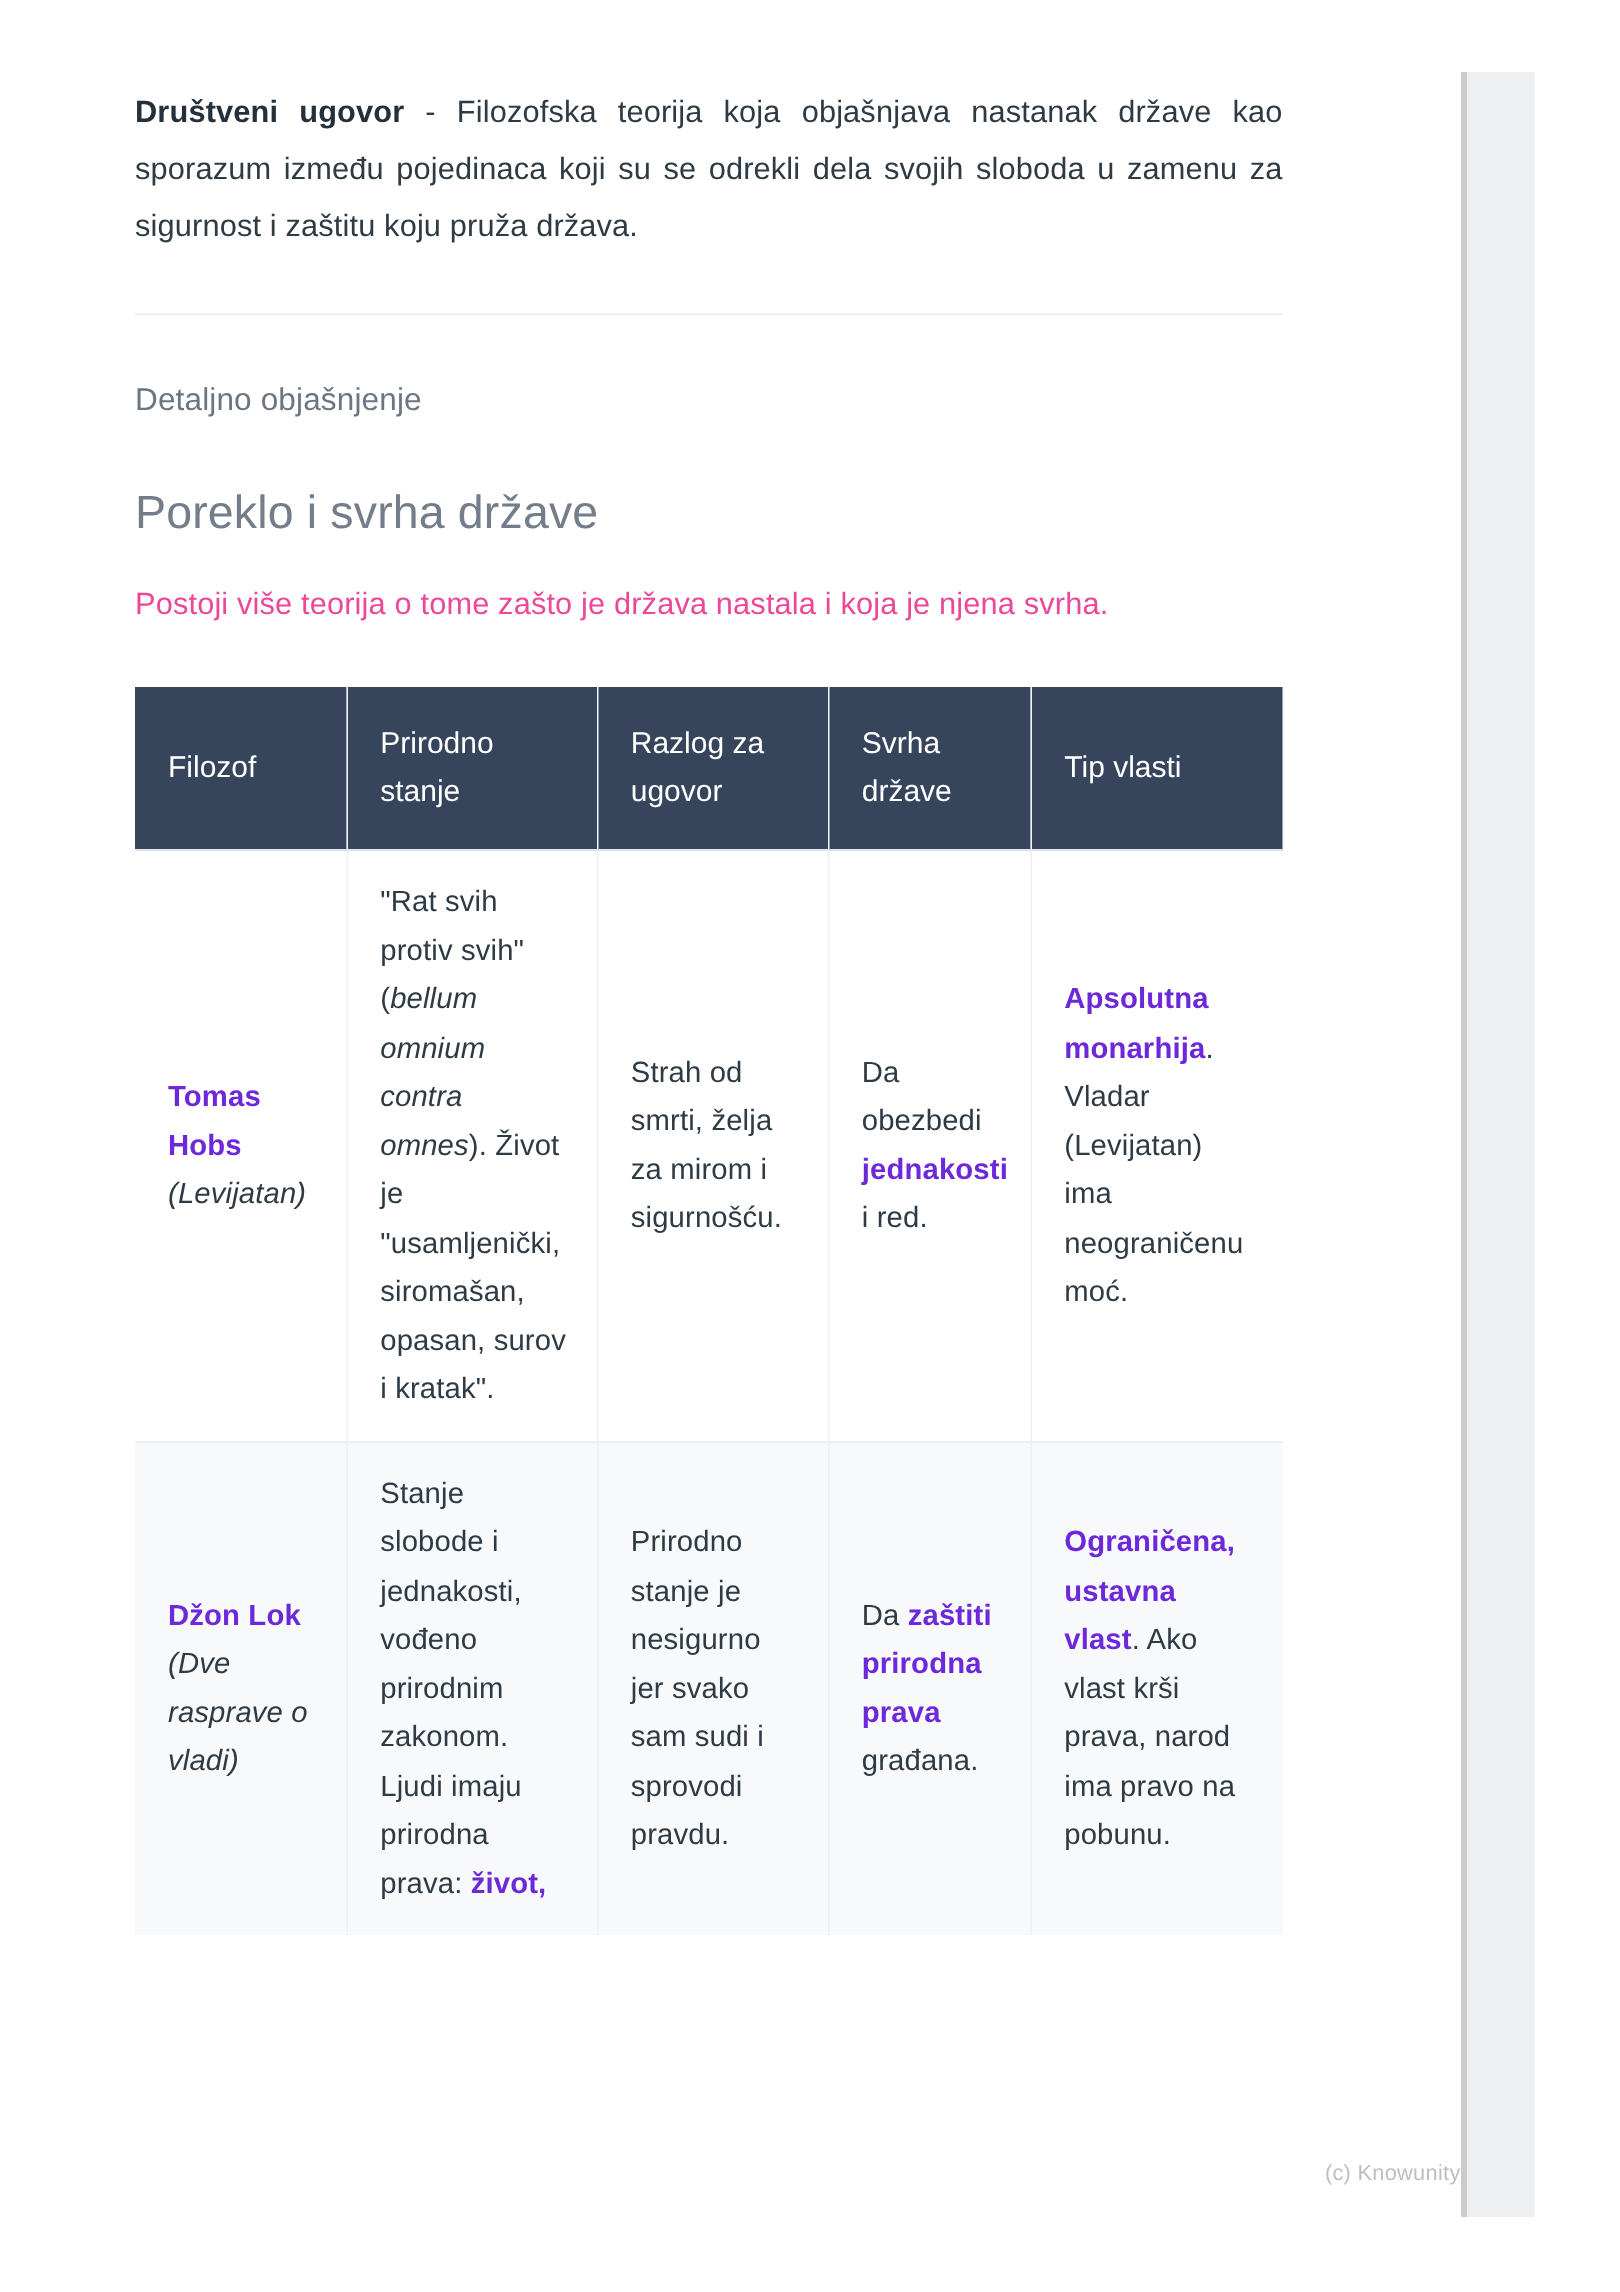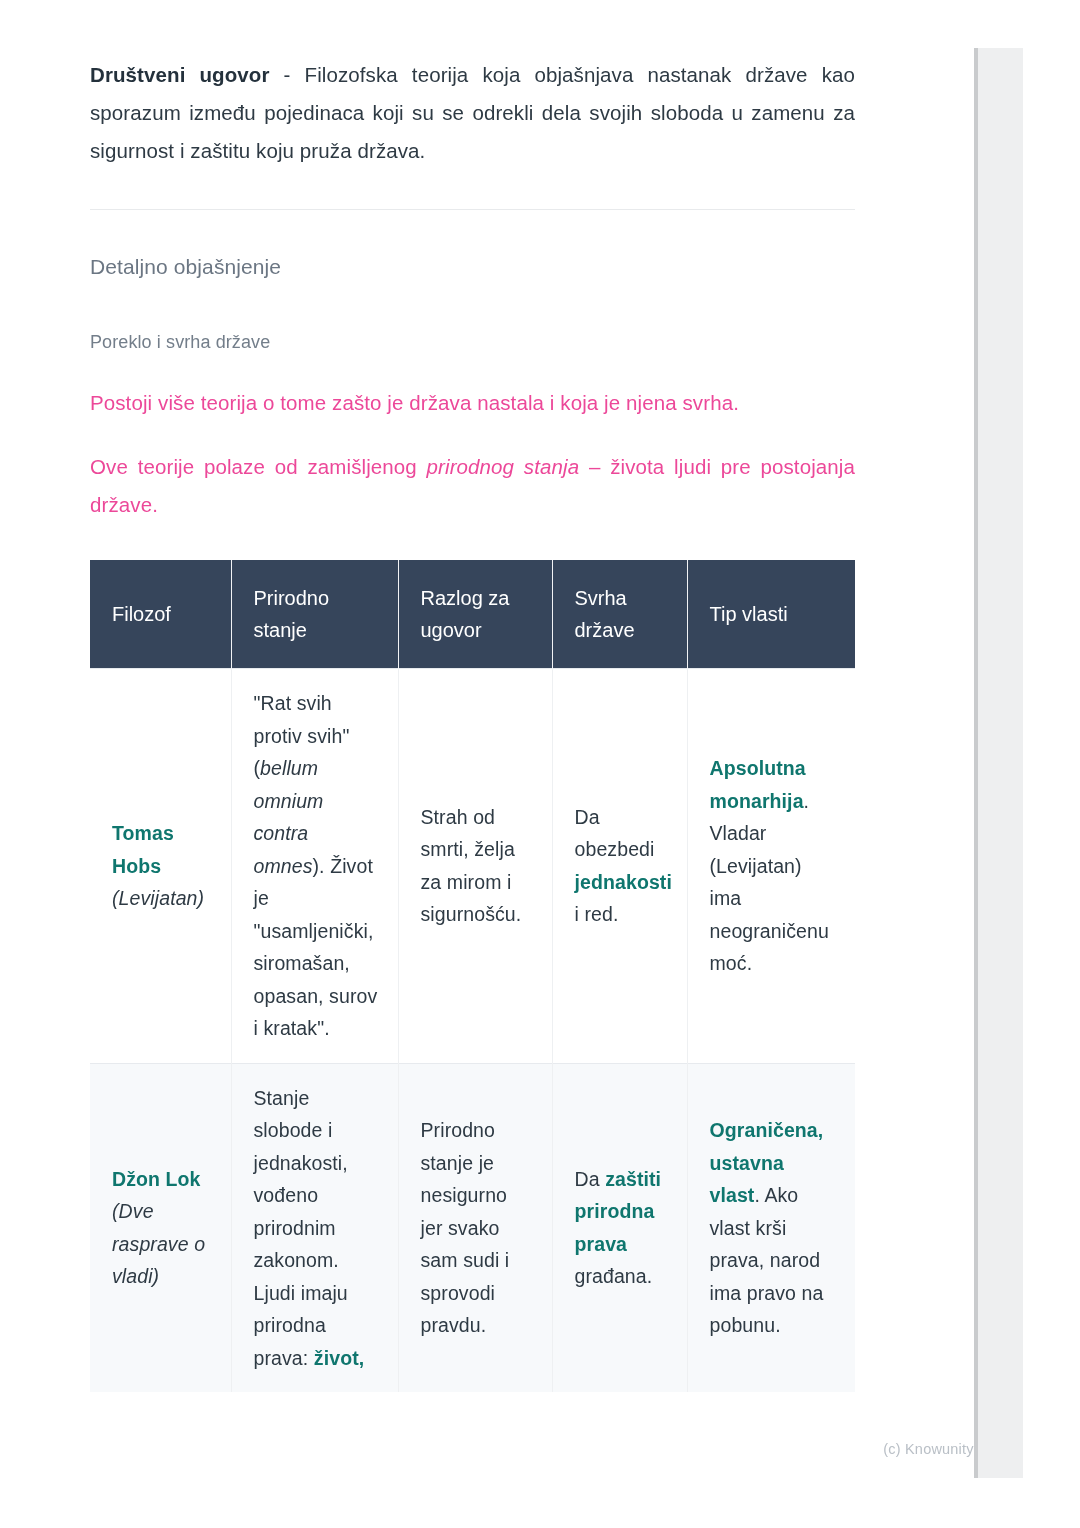--- a/index.html
+++ b/index.html
@@ -57,21 +57,21 @@
     font-size: 21px;
     line-height: 38px;
     font-weight: 400;
     color: #6b7683;
     letter-spacing: 0.1px;
   }
 
   h3.h-minor {
     margin: 0;
     padding-top: 40px;
-    font-size: 18px;
+    font-size: 31px;
     line-height: 32px;
     font-weight: 400;
     color: #737e8a;
     letter-spacing: 0.1px;
   }
 
   p.body {
     margin: 0;
     padding-top: 26px;
     font-size: 20.5px;
@@ -125,21 +125,21 @@
     padding: 18px 20px 18px 22px;
     line-height: 32.5px;
     color: #2e3a44;
     border-right: 1.5px solid #eef0f2;
     border-top: 1.5px solid #e7eaee;
     letter-spacing: 0.1px;
   }
   table.ttbl tbody td:last-child { border-right: none; }
   table.ttbl tbody tr.odd td { background: #ffffff; }
   table.ttbl tbody tr.even td { background: #f7f9fb; }
-  table.ttbl tbody td b { font-weight: 700; color: #0f766e; }
+  table.ttbl tbody td b { font-weight: 700; color: #6d28d9; }
   table.ttbl tbody td i { }
 
   
   .watermark {
     position: absolute;
     right: 22px;
     top: 1437px;
     font-size: 14.5px;
     color: #b9bfc6;
     letter-spacing: 0.2px;
@@ -191,21 +191,20 @@
 
     <hr class="rule">
 
     <h2 class="h-major">Detaljno objašnjenje</h2>
 
     <h3 class="h-minor">Poreklo i svrha države</h3>
 
     <p class="body">Postoji više teorija o tome zašto je država nastala i koja je njena svrha.</p>
 
 
-    <p class="body justify"><span>Ove teorije polaze od zamišljenog </span><i>prirodnog stanja</i><span> – života ljudi pre postojanja države.</span></p>
 
     <div class="table-wrap">
       <table class="ttbl">
         <colgroup>
           <col class="c0">
             <col class="c1">
             <col class="c2">
             <col class="c3">
             <col class="c4">
         </colgroup>

